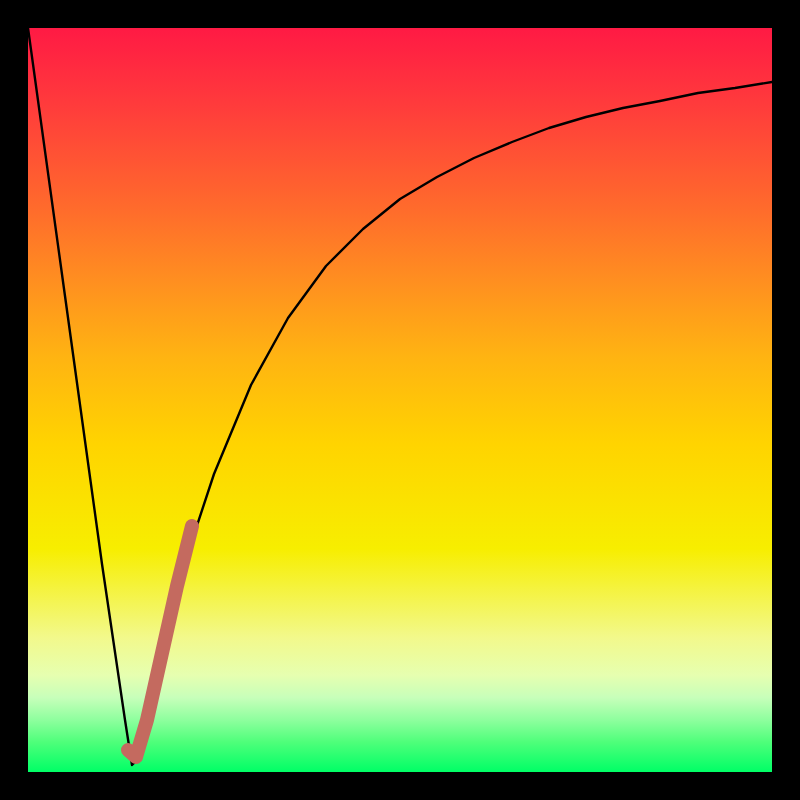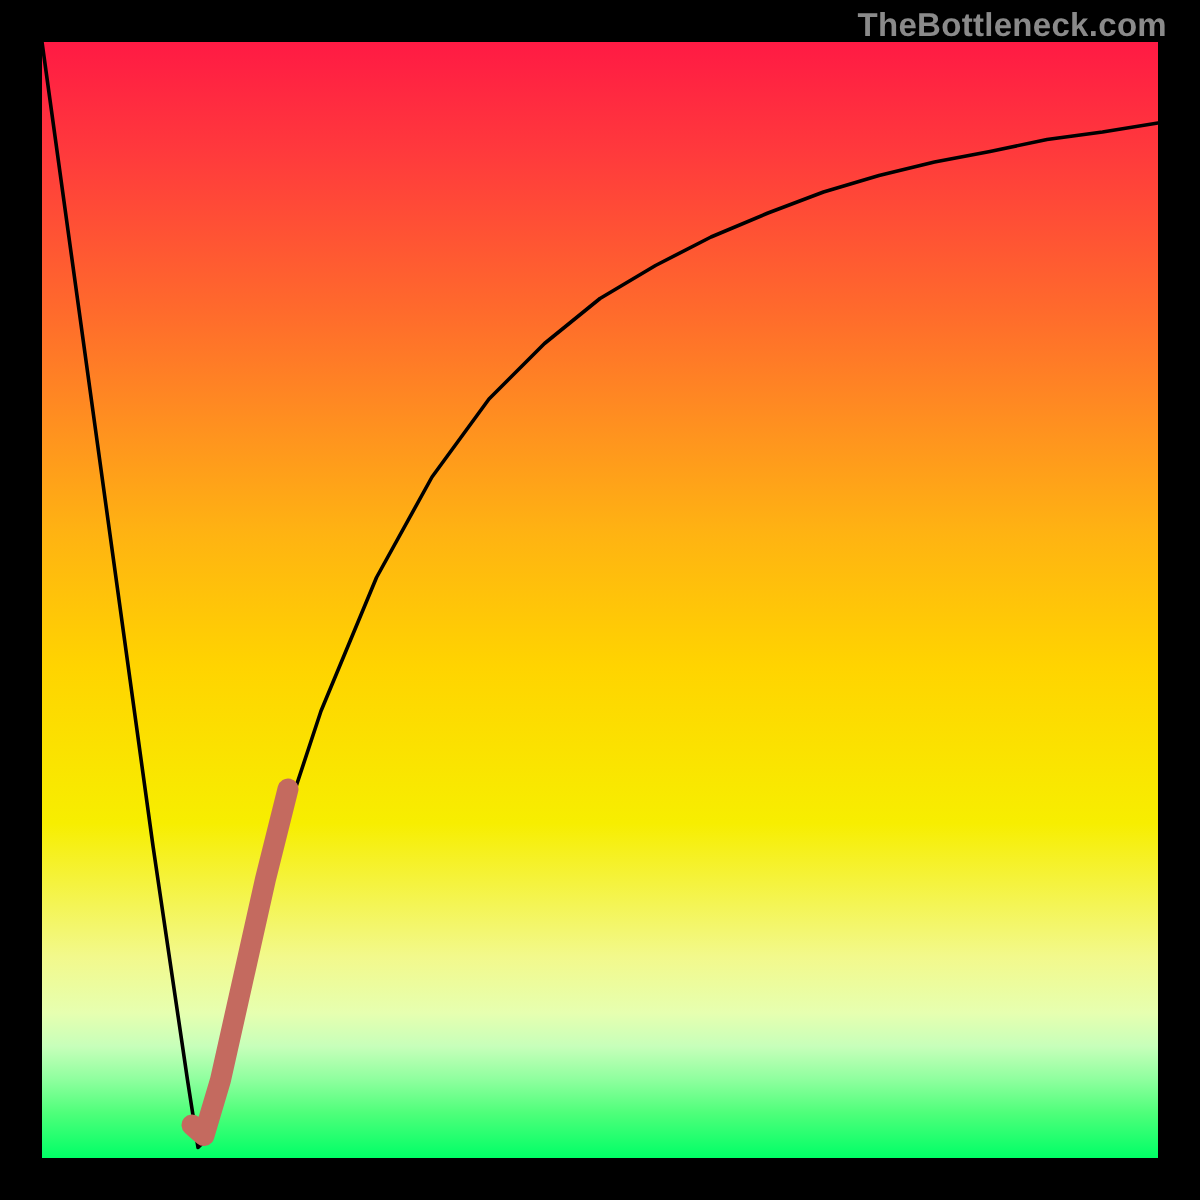--- a/index.html
+++ b/index.html
@@ -92,15 +92,14 @@
              L 707 60
              L 744 54" fill="none" stroke="#000" stroke-width="2.4" stroke-linejoin="round" stroke-linecap="round"></path>
     <path d="M 100 722
              L 108 729
              L 119 692
              L 134 625
              L 149 558
              L 164 498" fill="none" stroke="#c46a5f" stroke-width="14" stroke-linecap="round" stroke-linejoin="round"></path>
   </svg>
 
-  <div class="watermark">TheBottleneck.com</div>
 
 </div>
 
 </body></html>

